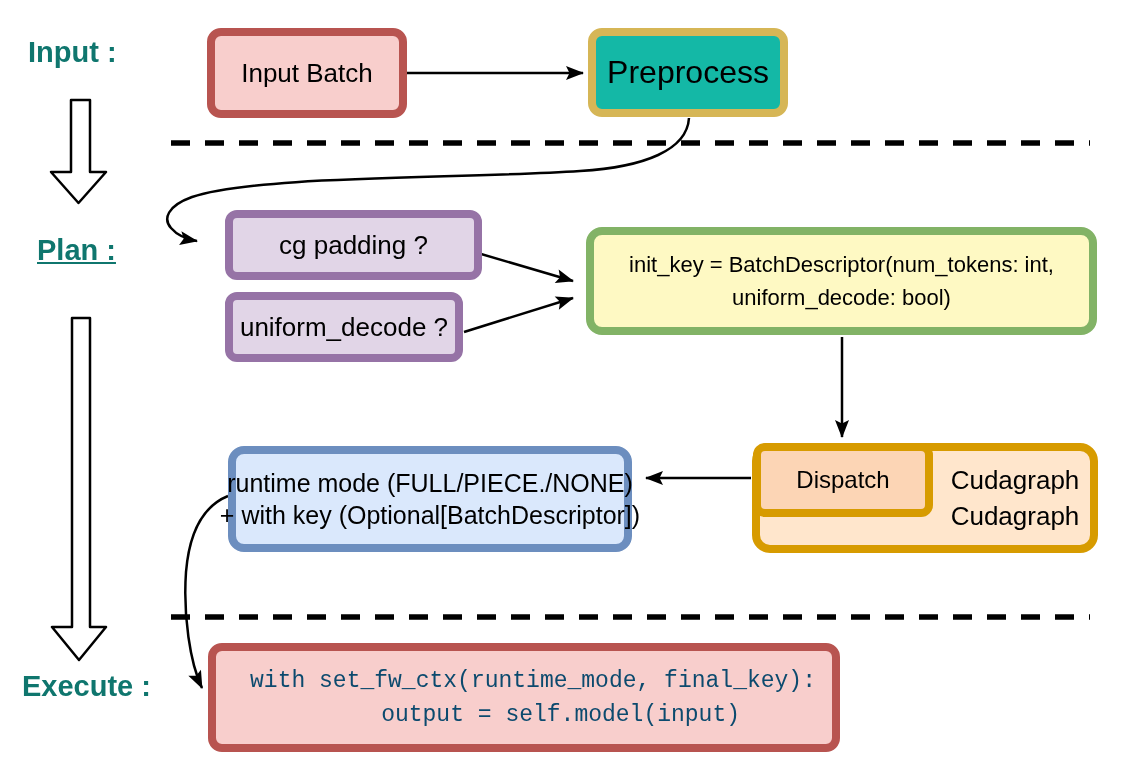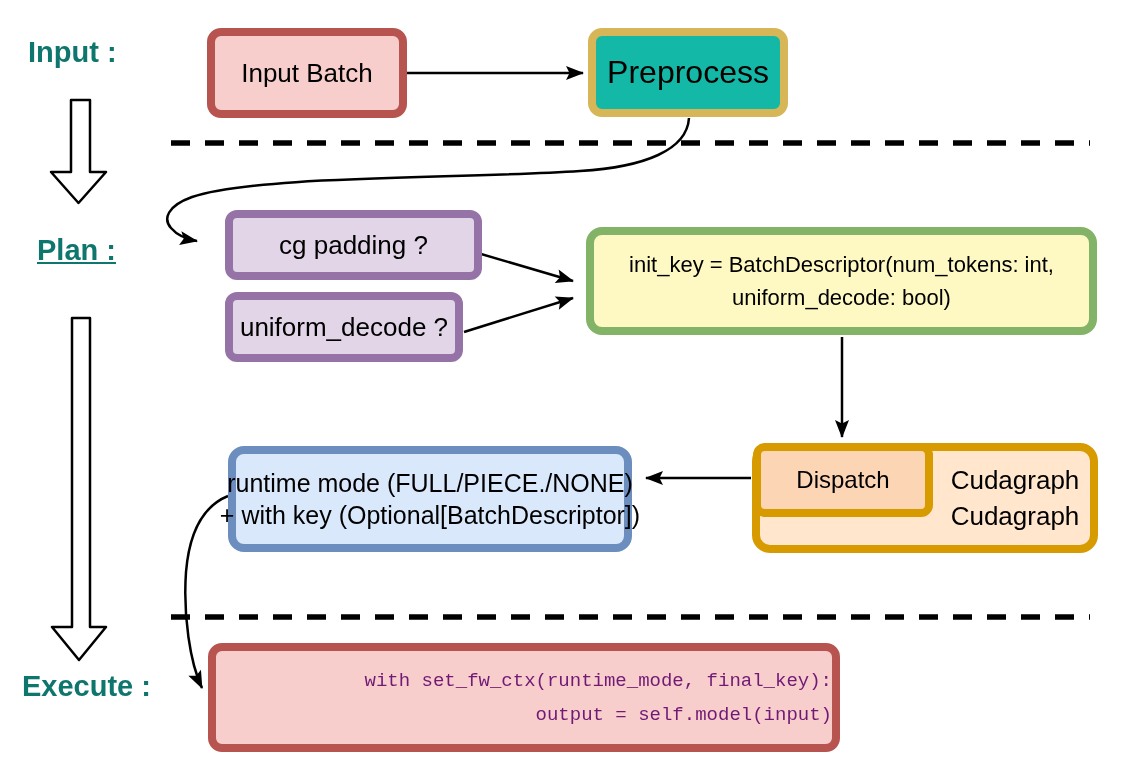--- a/index.html
+++ b/index.html
@@ -22,22 +22,22 @@
             border-radius:16px;font-size:22px;line-height:33px;}
   #cudagraph-outer{left:752px;top:443px;width:346px;height:110px;background:#ffe6cc;border-color:#d79b00;
                    border-radius:18px;}
   #dispatch{left:753px;top:443px;width:180px;height:74px;background:#fcd5b5;border-color:#d79b00;
             border-radius:12px;font-size:24px;}
   #cudagraph-label{left:932px;top:443px;width:166px;height:110px;background:transparent;border:none;
                    font-size:26px;line-height:36px;}
   #runtime-mode{left:228px;top:446px;width:404px;height:106px;background:#dae8fc;border-color:#6c8ebf;
                 border-radius:16px;font-size:25px;line-height:32px;}
   #execute-code{left:208px;top:643px;width:632px;height:109px;background:#f8cecc;border-color:#b85450;
-                border-radius:14px;align-items:flex-end;padding-left:18px;text-align:left;
-                font-family:"Liberation Mono",monospace;font-size:19px;line-height:34px;color:#701a75;}
+                border-radius:14px;align-items:center;padding-left:18px;text-align:left;
+                font-family:"Liberation Mono",monospace;font-size:23px;line-height:34px;color:#0c4a6e;}
   #execute-code .ln{white-space:pre;}
   #input-label{left:28px;top:36px;}
   #plan-label{left:37px;top:234px;text-decoration:underline;}
   #execute-label{left:22px;top:670px;}
 </style>
 </head>
 <body>
 
 <div id="canvas">
 

